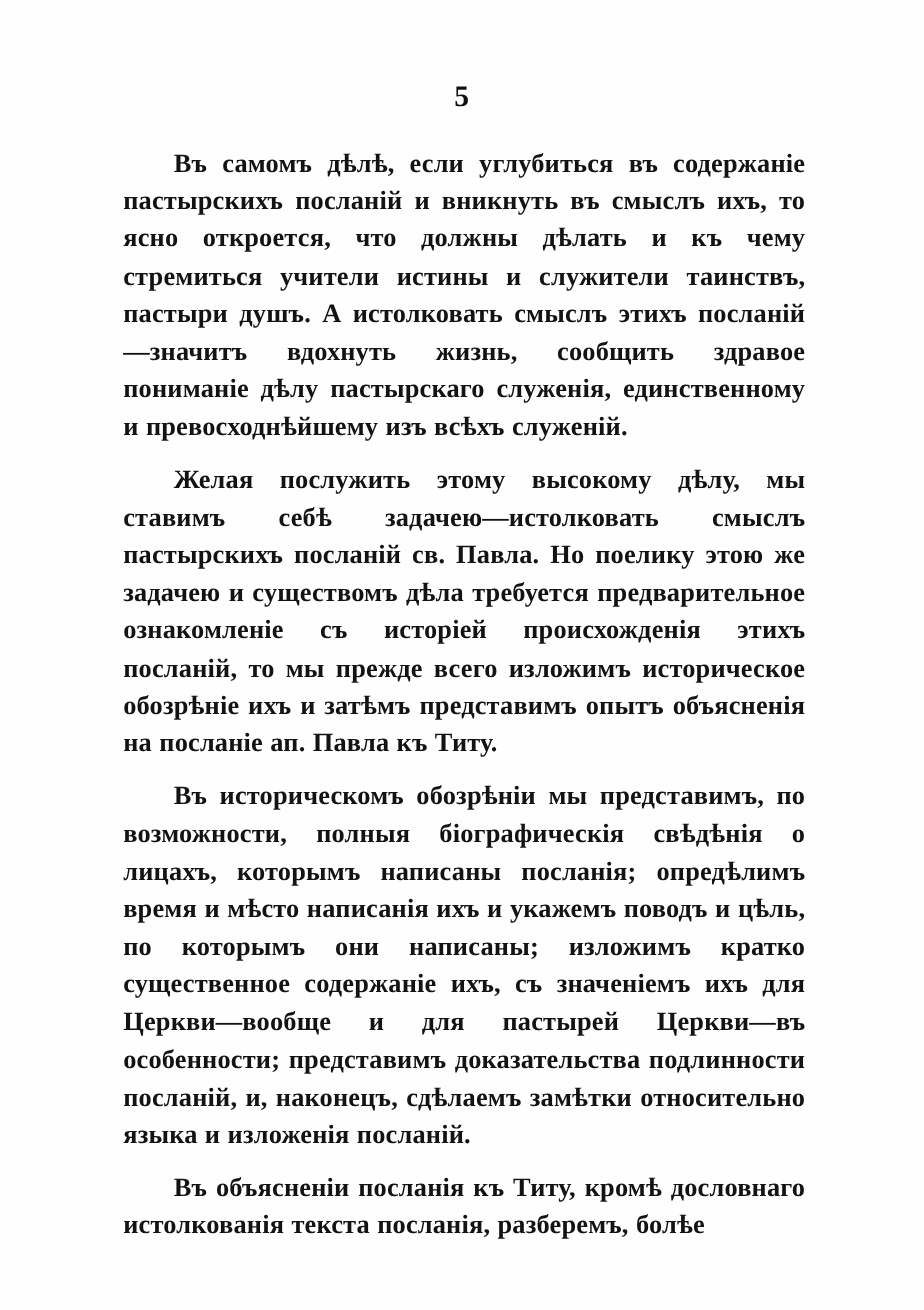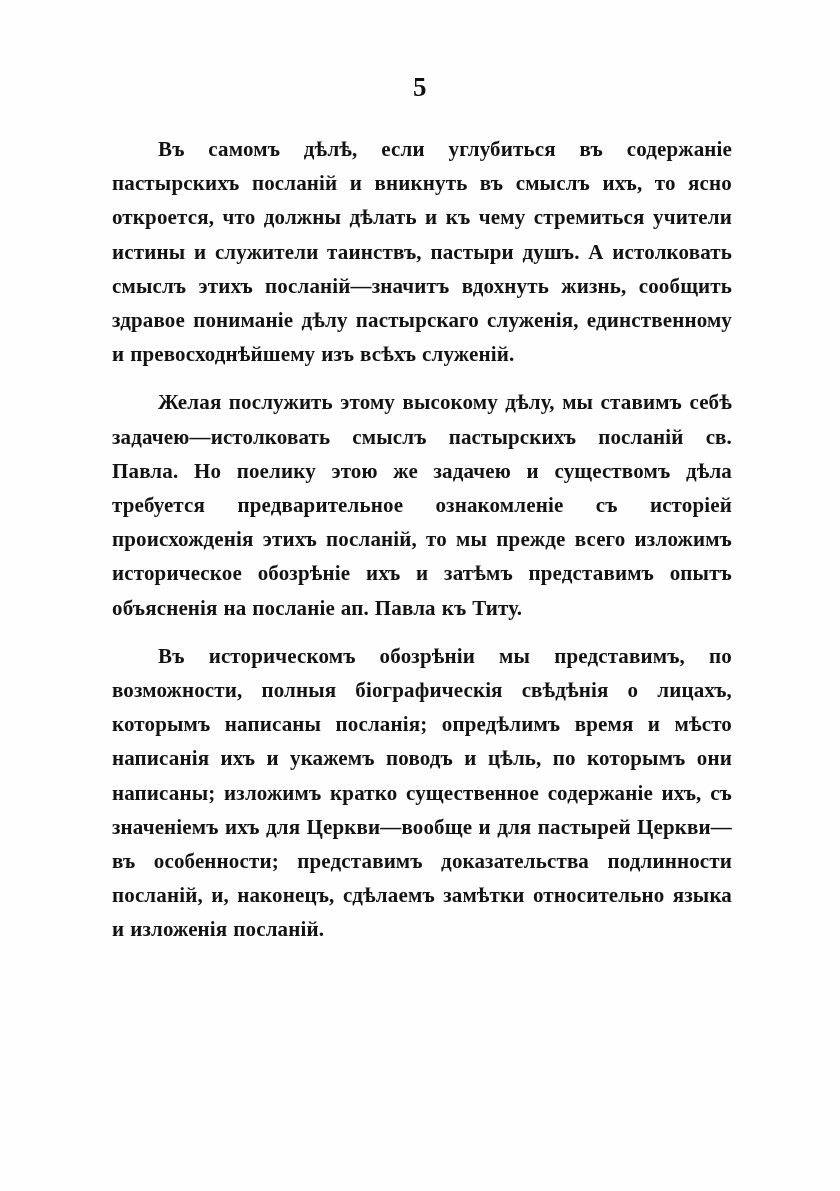--- a/index.html
+++ b/index.html
@@ -33,21 +33,21 @@
     color: #111;
   }
   .body-text {
     position: absolute;
     top: 132px;
     left: 112px;
     width: 620px;
   }
   p.para {
     margin: 0 0 14px 0;
-    font-size: 21px;
+    font-size: 24px;
     line-height: 34.2px;
     text-align: justify;
     text-indent: 46px;
     color: #131313;
     font-weight: 600;
     letter-spacing: 0.15px;
     word-spacing: 0.5px;
     -webkit-font-smoothing: none;
   }
   p.para:last-child {
@@ -62,15 +62,16 @@
 <body>
 
 <div class="page">
 
   <div class="page-number">5</div>
 
   <div class="body-text">
     <p class="para">Въ самомъ дѣлѣ, если углубиться въ содержаніе пастырскихъ посланій и вникнуть въ смыслъ ихъ, то ясно откроется, что должны дѣлать и къ чему стремиться учители истины и служители таинствъ, пастыри душъ. А истолковать смыслъ этихъ посланій—значитъ вдохнуть жизнь, сообщить здравое пониманіе дѣлу пастырскаго служенія, единственному и превосходнѣйшему изъ всѣхъ служеній.</p>
     <p class="para">Желая послужить этому высокому дѣлу, мы ставимъ себѣ задачею—истолковать смыслъ пастырскихъ посланій св. Павла. Но поелику этою же задачею и существомъ дѣла требуется предварительное ознакомленіе съ исторіей происхожденія этихъ посланій, то мы прежде всего изложимъ историческое обозрѣніе ихъ и затѣмъ представимъ опытъ объясненія на посланіе ап. Павла къ Титу.</p>
     <p class="para">Въ историческомъ обозрѣніи мы представимъ, по возможности, полныя біографическія свѣдѣнія о лицахъ, которымъ написаны посланія; опредѣлимъ время и мѣсто написанія ихъ и укажемъ поводъ и цѣль, по которымъ они написаны; изложимъ кратко существенное содержаніе ихъ, съ значеніемъ ихъ для Церкви—вообще и для пастырей Церкви—въ особенности; представимъ доказательства подлинности посланій, и, наконецъ, сдѣлаемъ замѣтки относительно языка и изложенія посланій.</p>
+    <p class="para">Въ объясненіи посланія къ Титу, кромѣ дословнаго истолкованія текста посланія, разберемъ, болѣе</p>
   </div>
 
 </div>
 
 </body></html>

